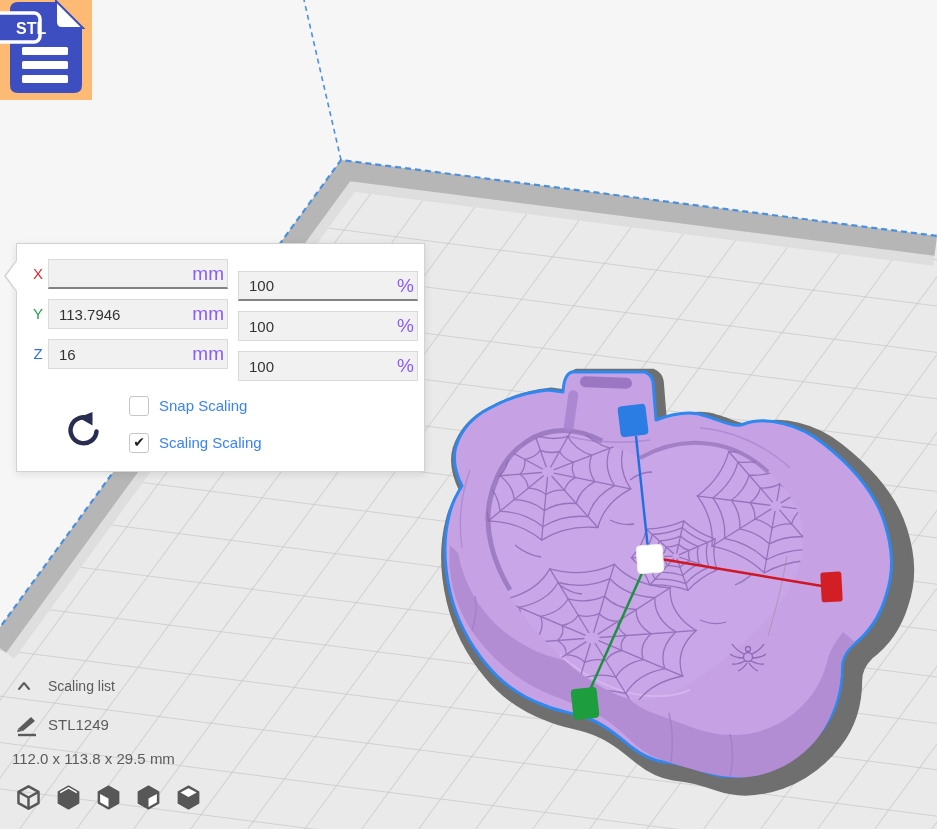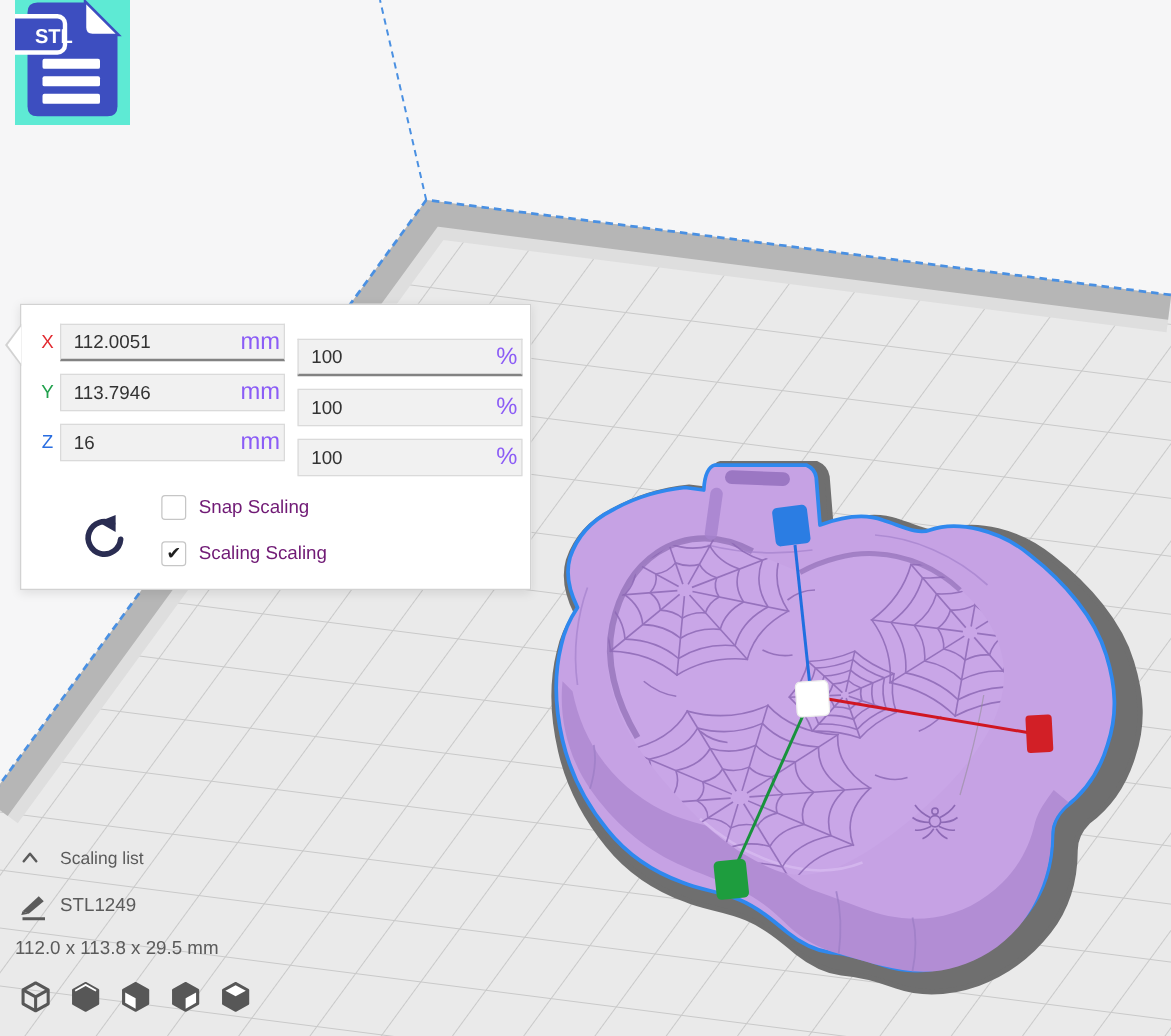--- a/index.html
+++ b/index.html
@@ -6,21 +6,21 @@
   body{
     width:937px;height:829px;position:relative;overflow:hidden;
     background:#f6f6f7;
     font-family:"Liberation Sans", sans-serif;
   }
   
   #viewport{position:absolute;left:0;top:0;width:937px;height:829px;z-index:0;}
 
   
   #stl-thumb{
-    position:absolute;left:12px;top:0;width:92px;height:100px;background:#5eead4;
+    position:absolute;left:0;top:0;width:92px;height:100px;background:#fdba74;
     z-index:40;overflow:hidden;
   }
 
   
   #scale-panel{
     position:absolute;left:16px;top:243px;width:409px;height:229px;
     background:#ffffff;border:1px solid #d2d2d2;box-sizing:border-box;
     box-shadow:0 2px 8px rgba(0,0,0,0.10);z-index:30;
   }
   .caret{position:absolute;left:-13px;top:15px;width:0;height:0;
@@ -41,21 +41,21 @@
   .field.pct{left:221px;width:180px;margin-top:12px;}
   .field input{width:100%;height:100%;border:none;background:transparent;
     font-family:"Liberation Sans",sans-serif;font-size:15px;color:#333333;
     padding:0 36px 0 10px;box-sizing:border-box;outline:none;}
   .field .unit{position:absolute;right:3px;top:50%;transform:translateY(-50%);
     color:#8b5cf6;font-size:19px;pointer-events:none;}
   .row-focused .field{border-bottom:2px solid #828282;}
   .checkbox{position:absolute;left:112px;width:20px;height:20px;background:#fff;
     border:1px solid #c6c6c6;border-radius:3px;box-sizing:border-box;
     text-align:center;line-height:17px;font-size:14px;color:#1f1f1f;cursor:pointer;}
-  .cb-label{position:absolute;left:142px;font-size:15px;color:#701a75;line-height:20px;}
+  .cb-label{position:absolute;left:142px;font-size:15px;color:#3b82f6;line-height:20px;}
   #reset-btn{position:absolute;left:46px;top:166px;width:38px;height:38px;cursor:pointer;}
 
   
   #object-list{position:absolute;left:0;top:670px;width:260px;z-index:20;color:#5b5b5b;}
   .ol-row{position:absolute;left:0;display:flex;align-items:center;}
 
   
   #view-toolbar{position:absolute;left:12px;top:781px;z-index:20;display:flex;gap:7px;}
   .view-btn{width:33px;height:33px;border:none;background:transparent;padding:2px;cursor:pointer;}
 </style>
@@ -249,21 +249,21 @@
     <rect x="-8" y="13" width="48" height="29" rx="6" fill="#3d4ec0" stroke="#ffffff" stroke-width="3.5"></rect>
     <text x="16" y="34" font-family="Liberation Sans, sans-serif" font-size="16" font-weight="bold" fill="#ffffff">STL</text>
   </svg>
 </div>
 
 <div id="scale-panel">
   <div class="caret"></div>
 
   <div class="axis-row row-focused" style="top:15px;">
     <span class="axis-label axis-x">X</span>
-    <span class="field size"><input value="112.0051" style=""><span class="unit">mm</span></span>
+    <span class="field size"><span class="unit">mm</span></span>
     <span class="field pct"><input value="100" style=""><span class="unit">%</span></span>
   </div>
 
   <div class="axis-row" style="top:55px;">
     <span class="axis-label axis-y">Y</span>
     <span class="field size"><input value="113.7946" style=""><span class="unit">mm</span></span>
     <span class="field pct"><input value="100" style=""><span class="unit">%</span></span>
   </div>
 
   <div class="axis-row" style="top:95px;">

